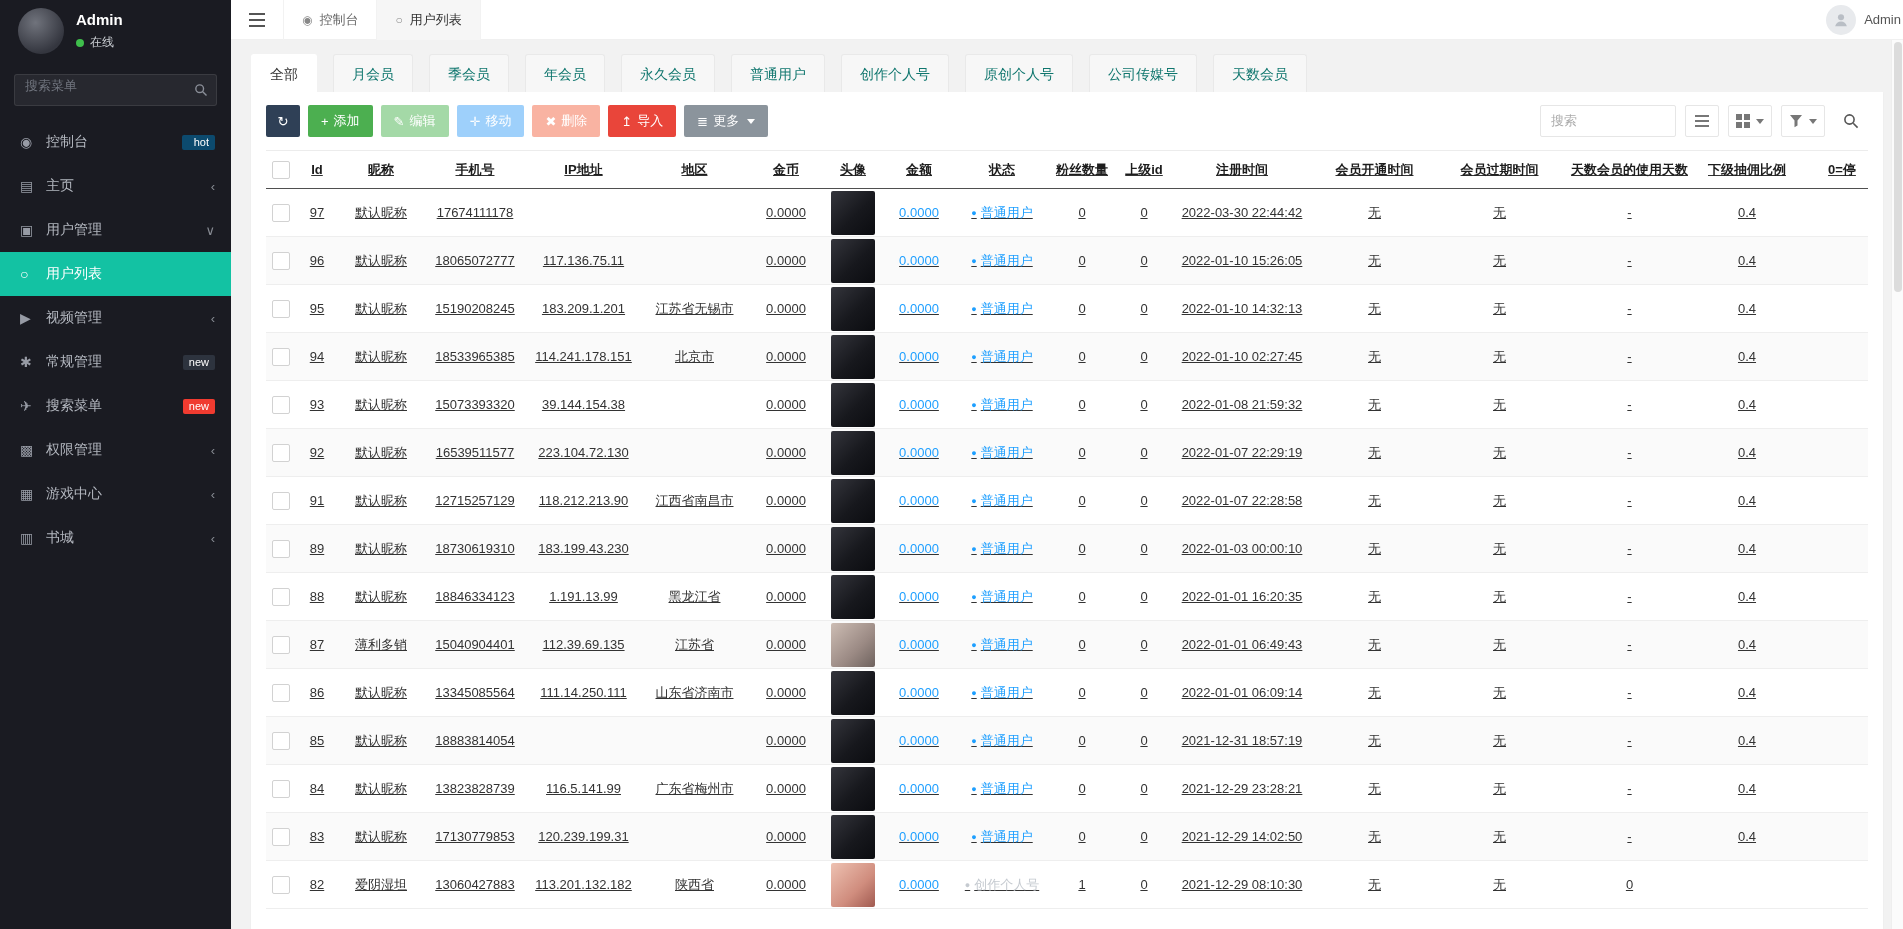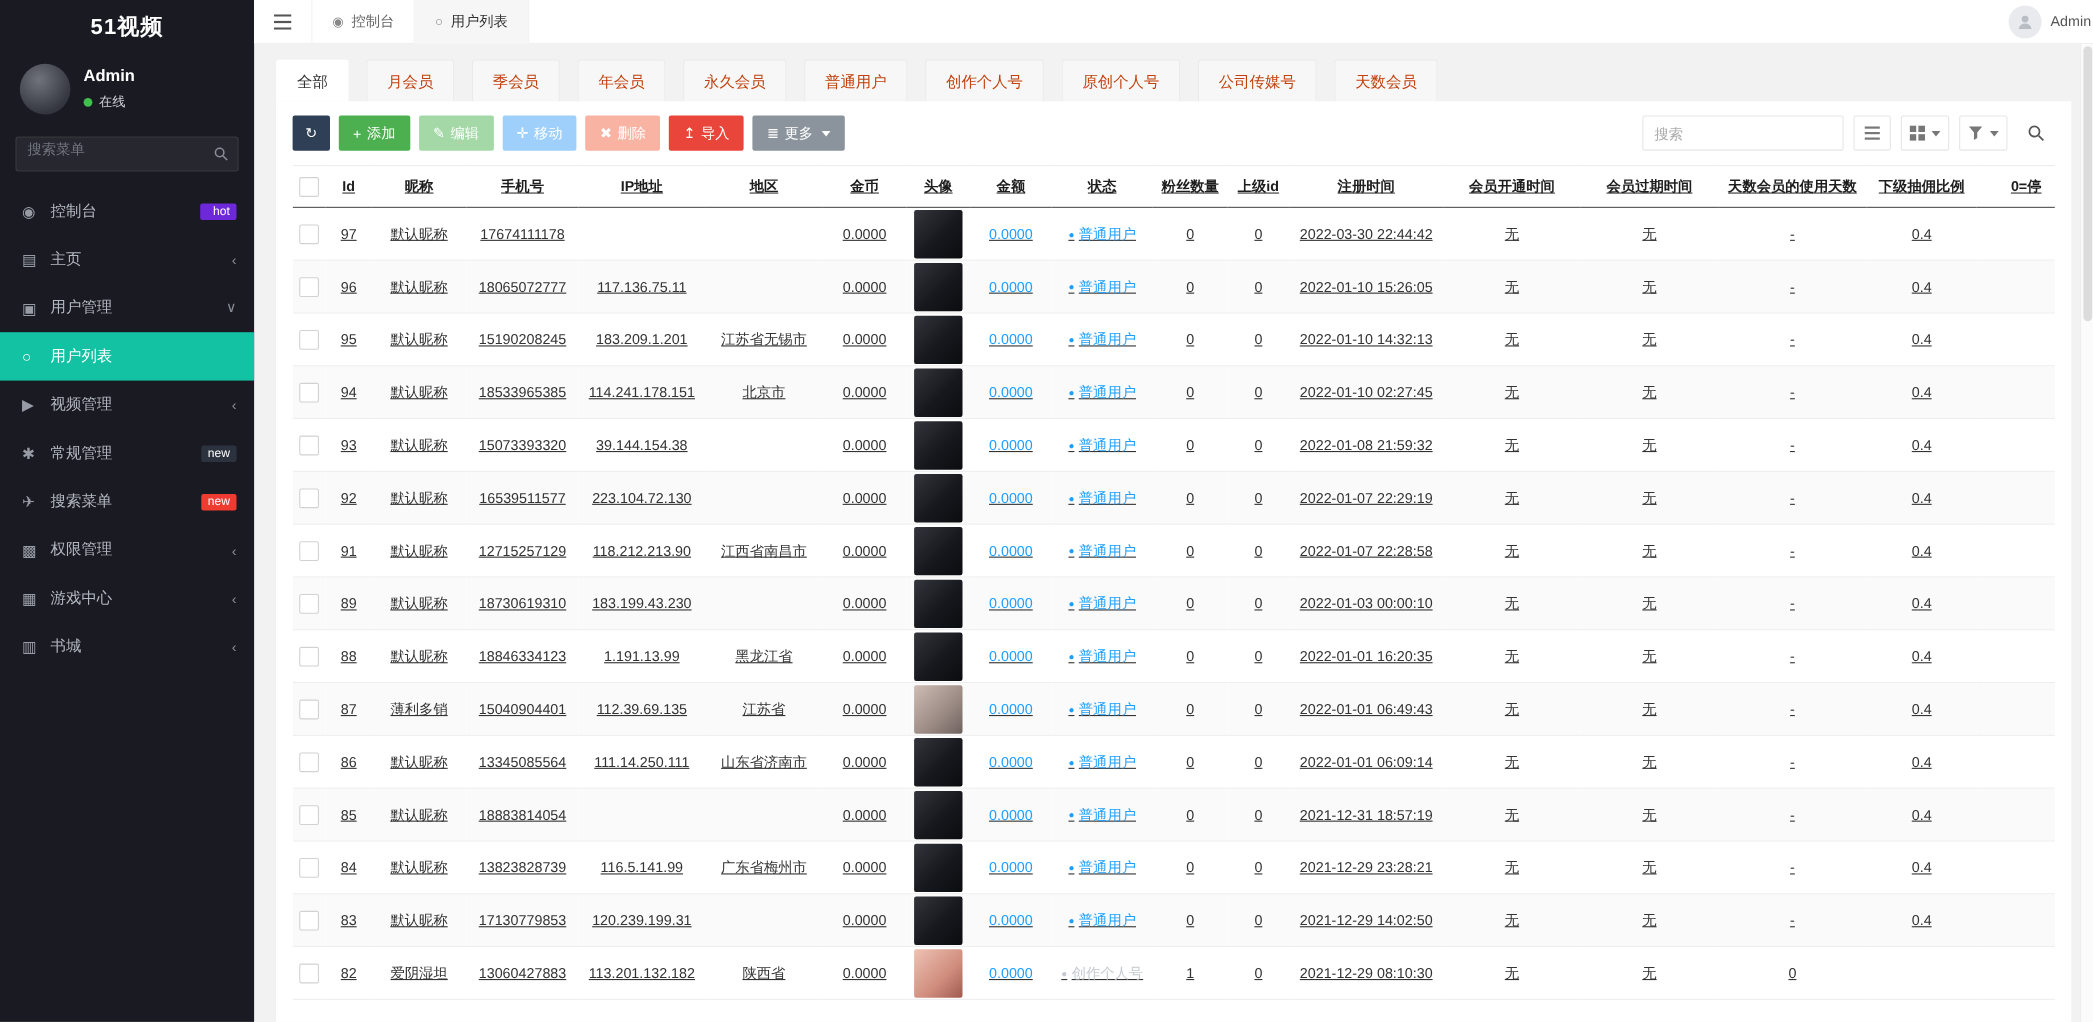--- a/index.html
+++ b/index.html
@@ -22,21 +22,21 @@
     border:1px solid rgba(255,255,255,0.09); border-radius:3px; color:#cfd3d8;
     padding:0 30px 10px 10px; font-size:13px; outline:none; font-family:inherit; }
   .menu-search input::placeholder { color:#70747e; }
   .menu-search svg { position:absolute; right:9px; top:9px; }
   .menu-item { display:flex; align-items:center; height:44px; padding:0 16px 0 20px;
     color:#b4b8c0; font-size:14px; cursor:pointer; }
   .mi-icon { width:26px; font-size:14px; color:#979ba5; flex-shrink:0; }
   .mi-label { flex:1; }
   .mi-arrow { font-size:13px; color:#878b93; }
   .badge { font-size:11px; color:#fff; border-radius:2px; padding:2px 6px; line-height:1; }
-  .badge-green { background:#6d28d9;padding-left:12px; }
+  .badge-green { background:#0c4a6e;padding-left:12px; }
   .badge-dark  { background:#2d333e; }
   .badge-red   { background:#f03b30; }
   .menu-item.sub.active { background:#13c2a3; color:#fff; }
   .menu-item.sub.active .mi-icon { color:#fff; }
 
   
   .main { flex:1; min-width:0; display:flex; flex-direction:column; }
   .topbar { height:40px; background:#fff; display:flex; align-items:center; border-bottom:1px solid #f0f0f0; }
   .hamburger { width:52px; height:40px; display:flex; align-items:center; justify-content:center; cursor:pointer; }
   .tb-tabs { display:flex; height:40px; }
@@ -46,42 +46,42 @@
   .tb-tab.active { background:#f6f6f6; color:#333; }
   .ticon { margin-right:7px; font-size:12px; color:#888; }
   .topbar-right { margin-left:auto; display:flex; align-items:center; padding-right:2px; }
   .tb-avatar { width:30px; height:30px; border-radius:50%; background:#e8eaed; display:flex;
     align-items:center; justify-content:center; margin-right:8px; overflow:hidden; }
   .tb-user { font-size:13px; color:#555; white-space:nowrap; }
 
   .content { height:875px; padding:14px 20px 0; }
   .filter-tabs { display:flex; gap:16px; height:38px; }
   .ftab { height:38px; line-height:38px; padding:0 18px; background:#f7f7f7;
-    border:1px solid #e9e9e9; border-bottom:none; color:#c2410c; font-size:14px;
+    border:1px solid #e9e9e9; border-bottom:none; color:#0f766e; font-size:14px;
     border-radius:3px 3px 0 0; cursor:pointer; white-space:nowrap; }
   .ftab.active { background:#fff; border-color:#fff; color:#333; }
 
   .card { background:#fff; height:837px; overflow:hidden; box-shadow:0 1px 2px rgba(0,0,0,0.04); }
   .toolbar { display:flex; align-items:center; justify-content:space-between; padding:13px 15px; }
   .toolbar-left { display:flex; gap:8px; }
   .btn { height:32px; display:inline-flex; align-items:center; gap:5px; padding:0 13px;
     border:none; border-radius:2px; color:#fff; font-size:13px; cursor:pointer; font-family:inherit; }
   .bicon { font-size:13px; }
   .btn-dark { background:#2F4056; width:34px; padding:0; justify-content:center; }
   .btn-green { background:#4CAF50; }
   .btn-green-muted { background:#a4d9a7; }
   .btn-blue-muted { background:#9ed0fb; }
   .btn-red-muted { background:#f9b3a2; }
   .btn-red { background:#e9453a; }
   .btn-gray { background:#8b949c; }
   .caret { width:0; height:0; border-left:4px solid transparent; border-right:4px solid transparent;
     border-top:5px solid currentColor; display:inline-block; margin-left:3px; }
   .toolbar-right { display:flex; align-items:center; gap:9px; }
-  .search-input { width:183px; height:32px; border:1px solid #e6e6e6; border-radius:2px;
-    padding:0 10px; font-size:13px; color:#666; outline:none; font-family:Liberation Sans, sans-serif;margin-left:12px; }
+  .search-input { width:136px; height:32px; border:1px solid #e6e6e6; border-radius:2px;
+    padding:0 10px; font-size:13px; color:#666; outline:none; font-family:Liberation Serif, serif;margin-left:12px; }
   .search-input::placeholder { color:#aaa; }
   .icon-btn { height:32px; min-width:34px; border:1px solid #e6e6e6; background:#fff; color:#777;
     border-radius:2px; display:inline-flex; align-items:center; justify-content:center; gap:3px;
     cursor:pointer; padding:0 7px; }
   .icon-btn.noborder { border:none; }
 
   .table-wrap { margin:0 15px; overflow:hidden; }
   table { border-collapse:collapse; table-layout:fixed; width:1621px;text-decoration:underline; }
   thead th { height:38px; font-size:13px; color:#1d1d1d; font-weight:700; text-align:center;
     border-top:1px solid #ececec; border-bottom:1px solid #4f4f4f; padding:0 3px; white-space:nowrap; overflow:hidden; }
@@ -101,21 +101,20 @@
 
   .vscrollbar { position:fixed; right:0; top:40px; bottom:0; width:12px; background:#fbfbfb; border-left:1px solid #eee; }
   .vscrollbar .thumb { position:absolute; top:2px; left:2px; width:8px; height:250px; background:#dcdcdc; border-radius:4px; }
 </style>
 </head>
 <body>
 
 <div class="app">
 
   <aside class="sidebar">
-    <div class="logo">51视频</div>
     <div class="profile">
       <div class="pavatar"></div>
       <div class="pinfo">
         <div class="pname">Admin</div>
         <div class="pstatus">
           <span class="green-dot"></span>
           <span>在线</span>
         </div>
       </div>
     </div>

